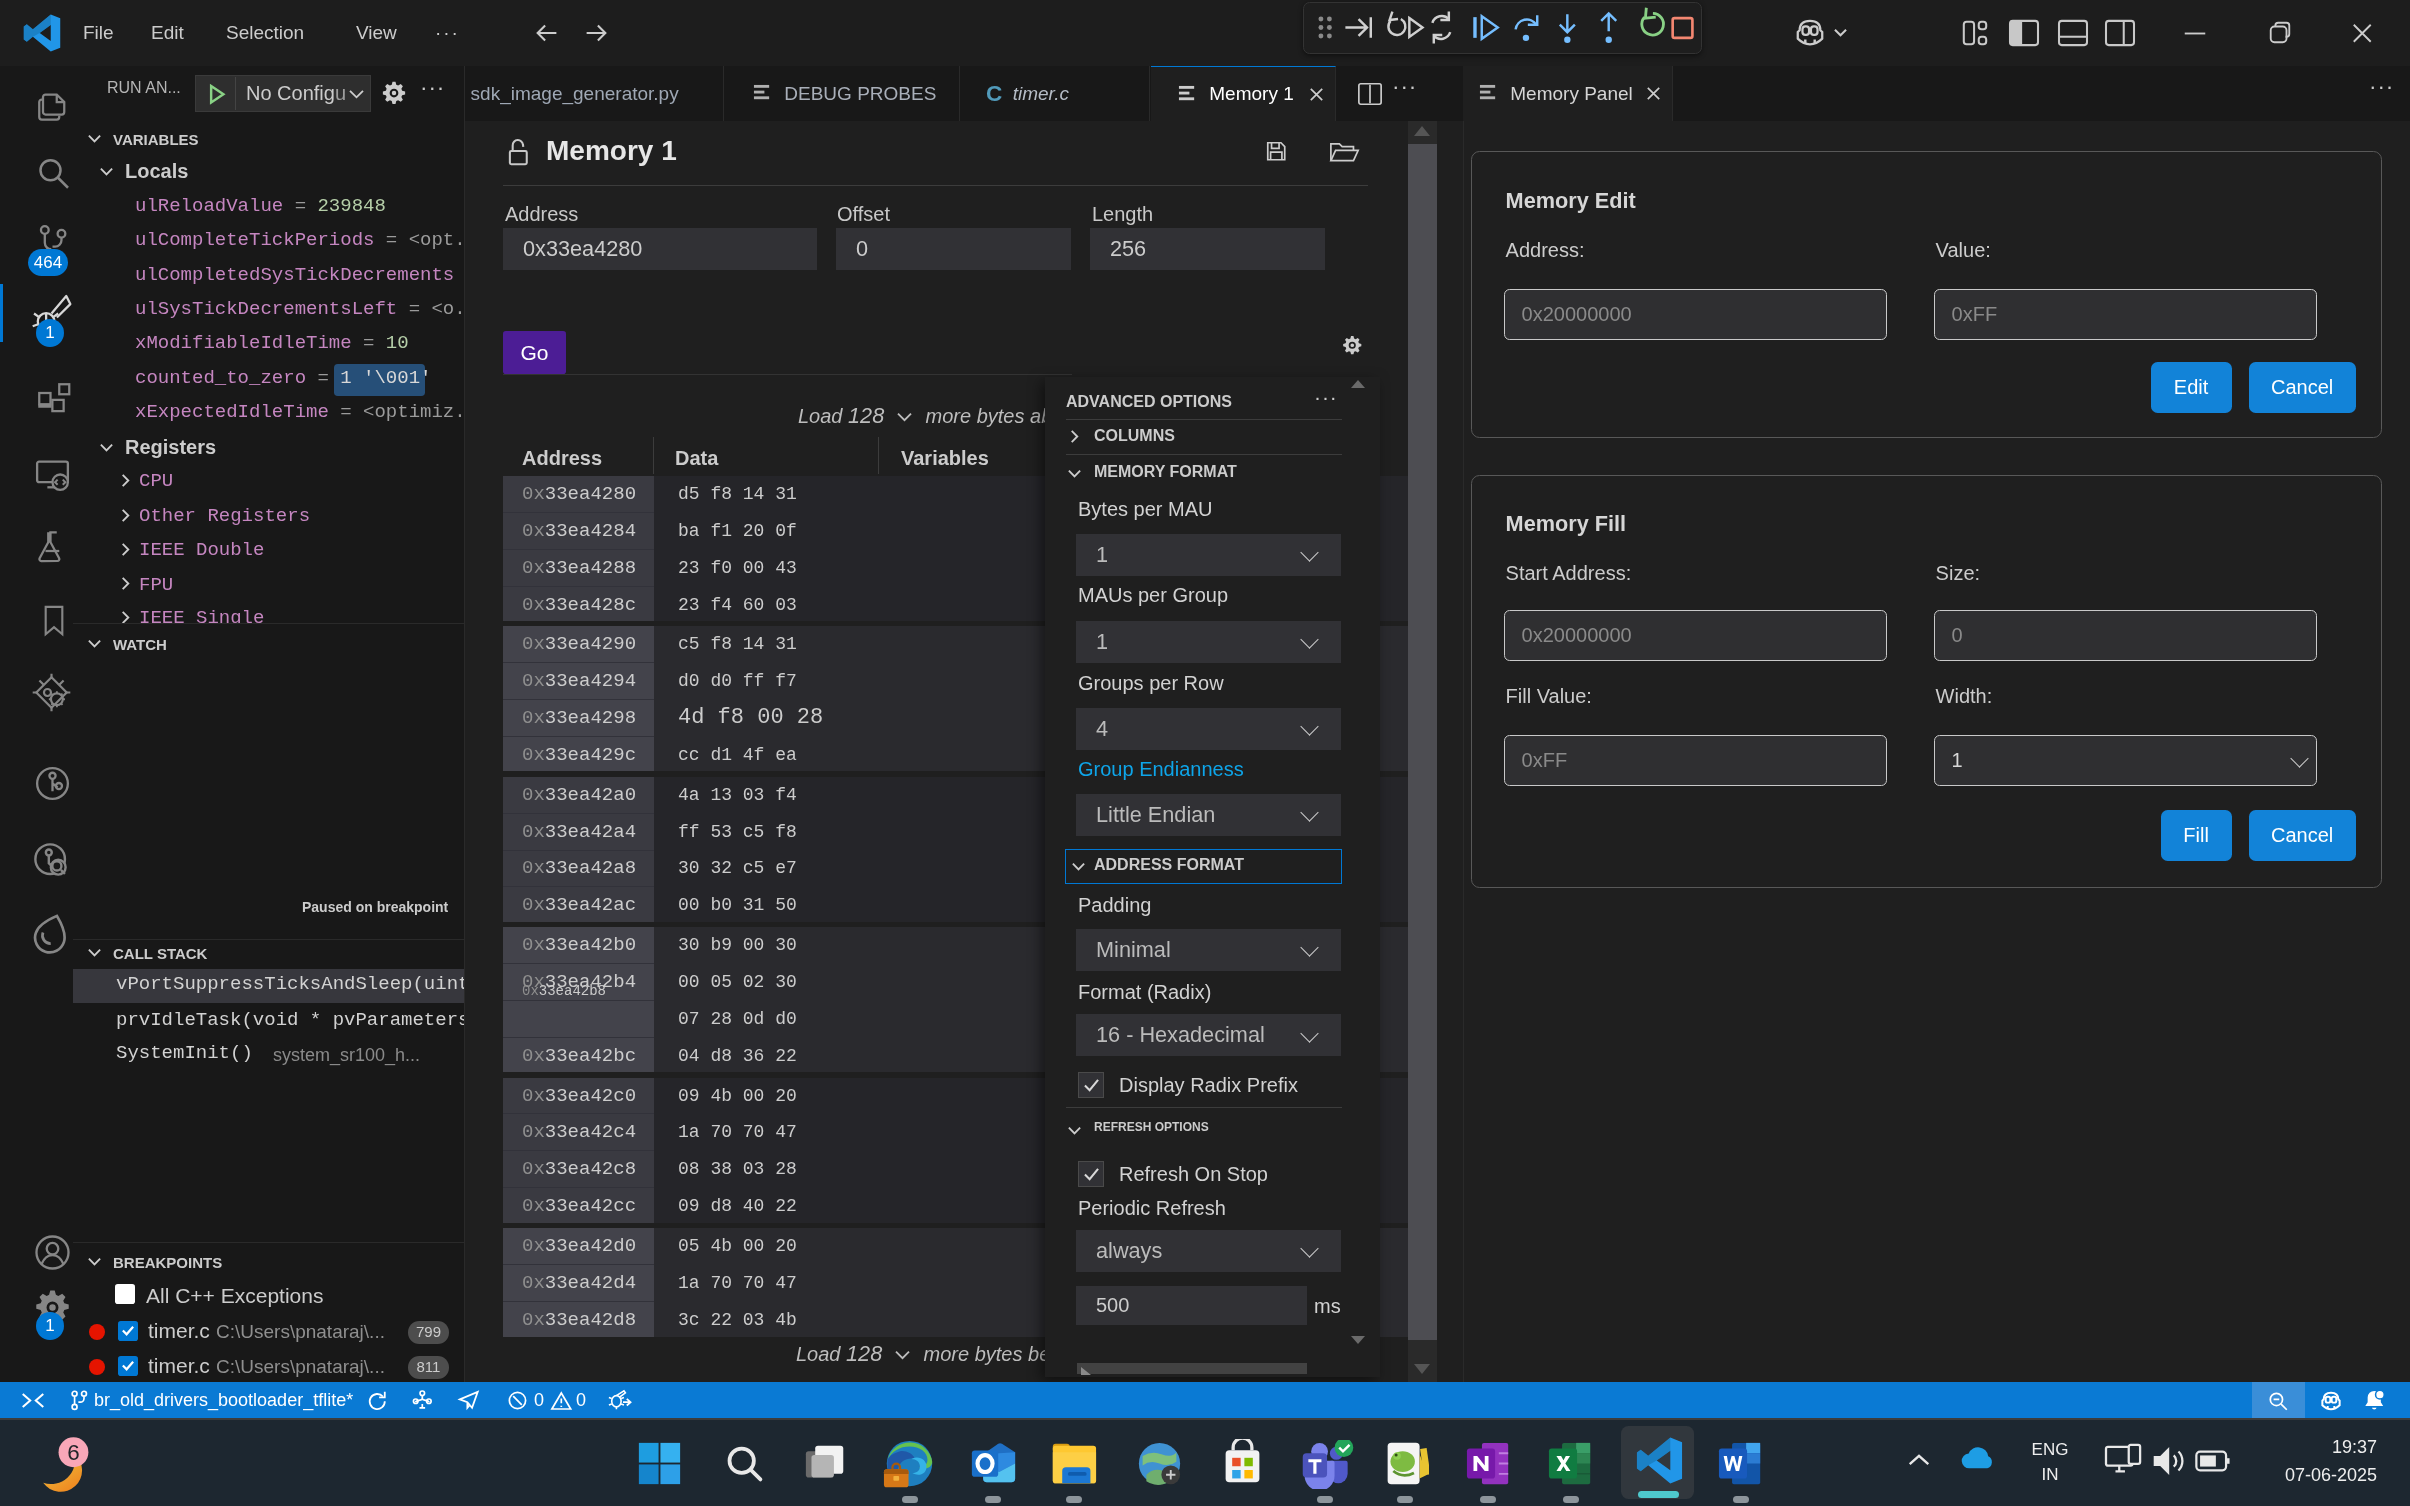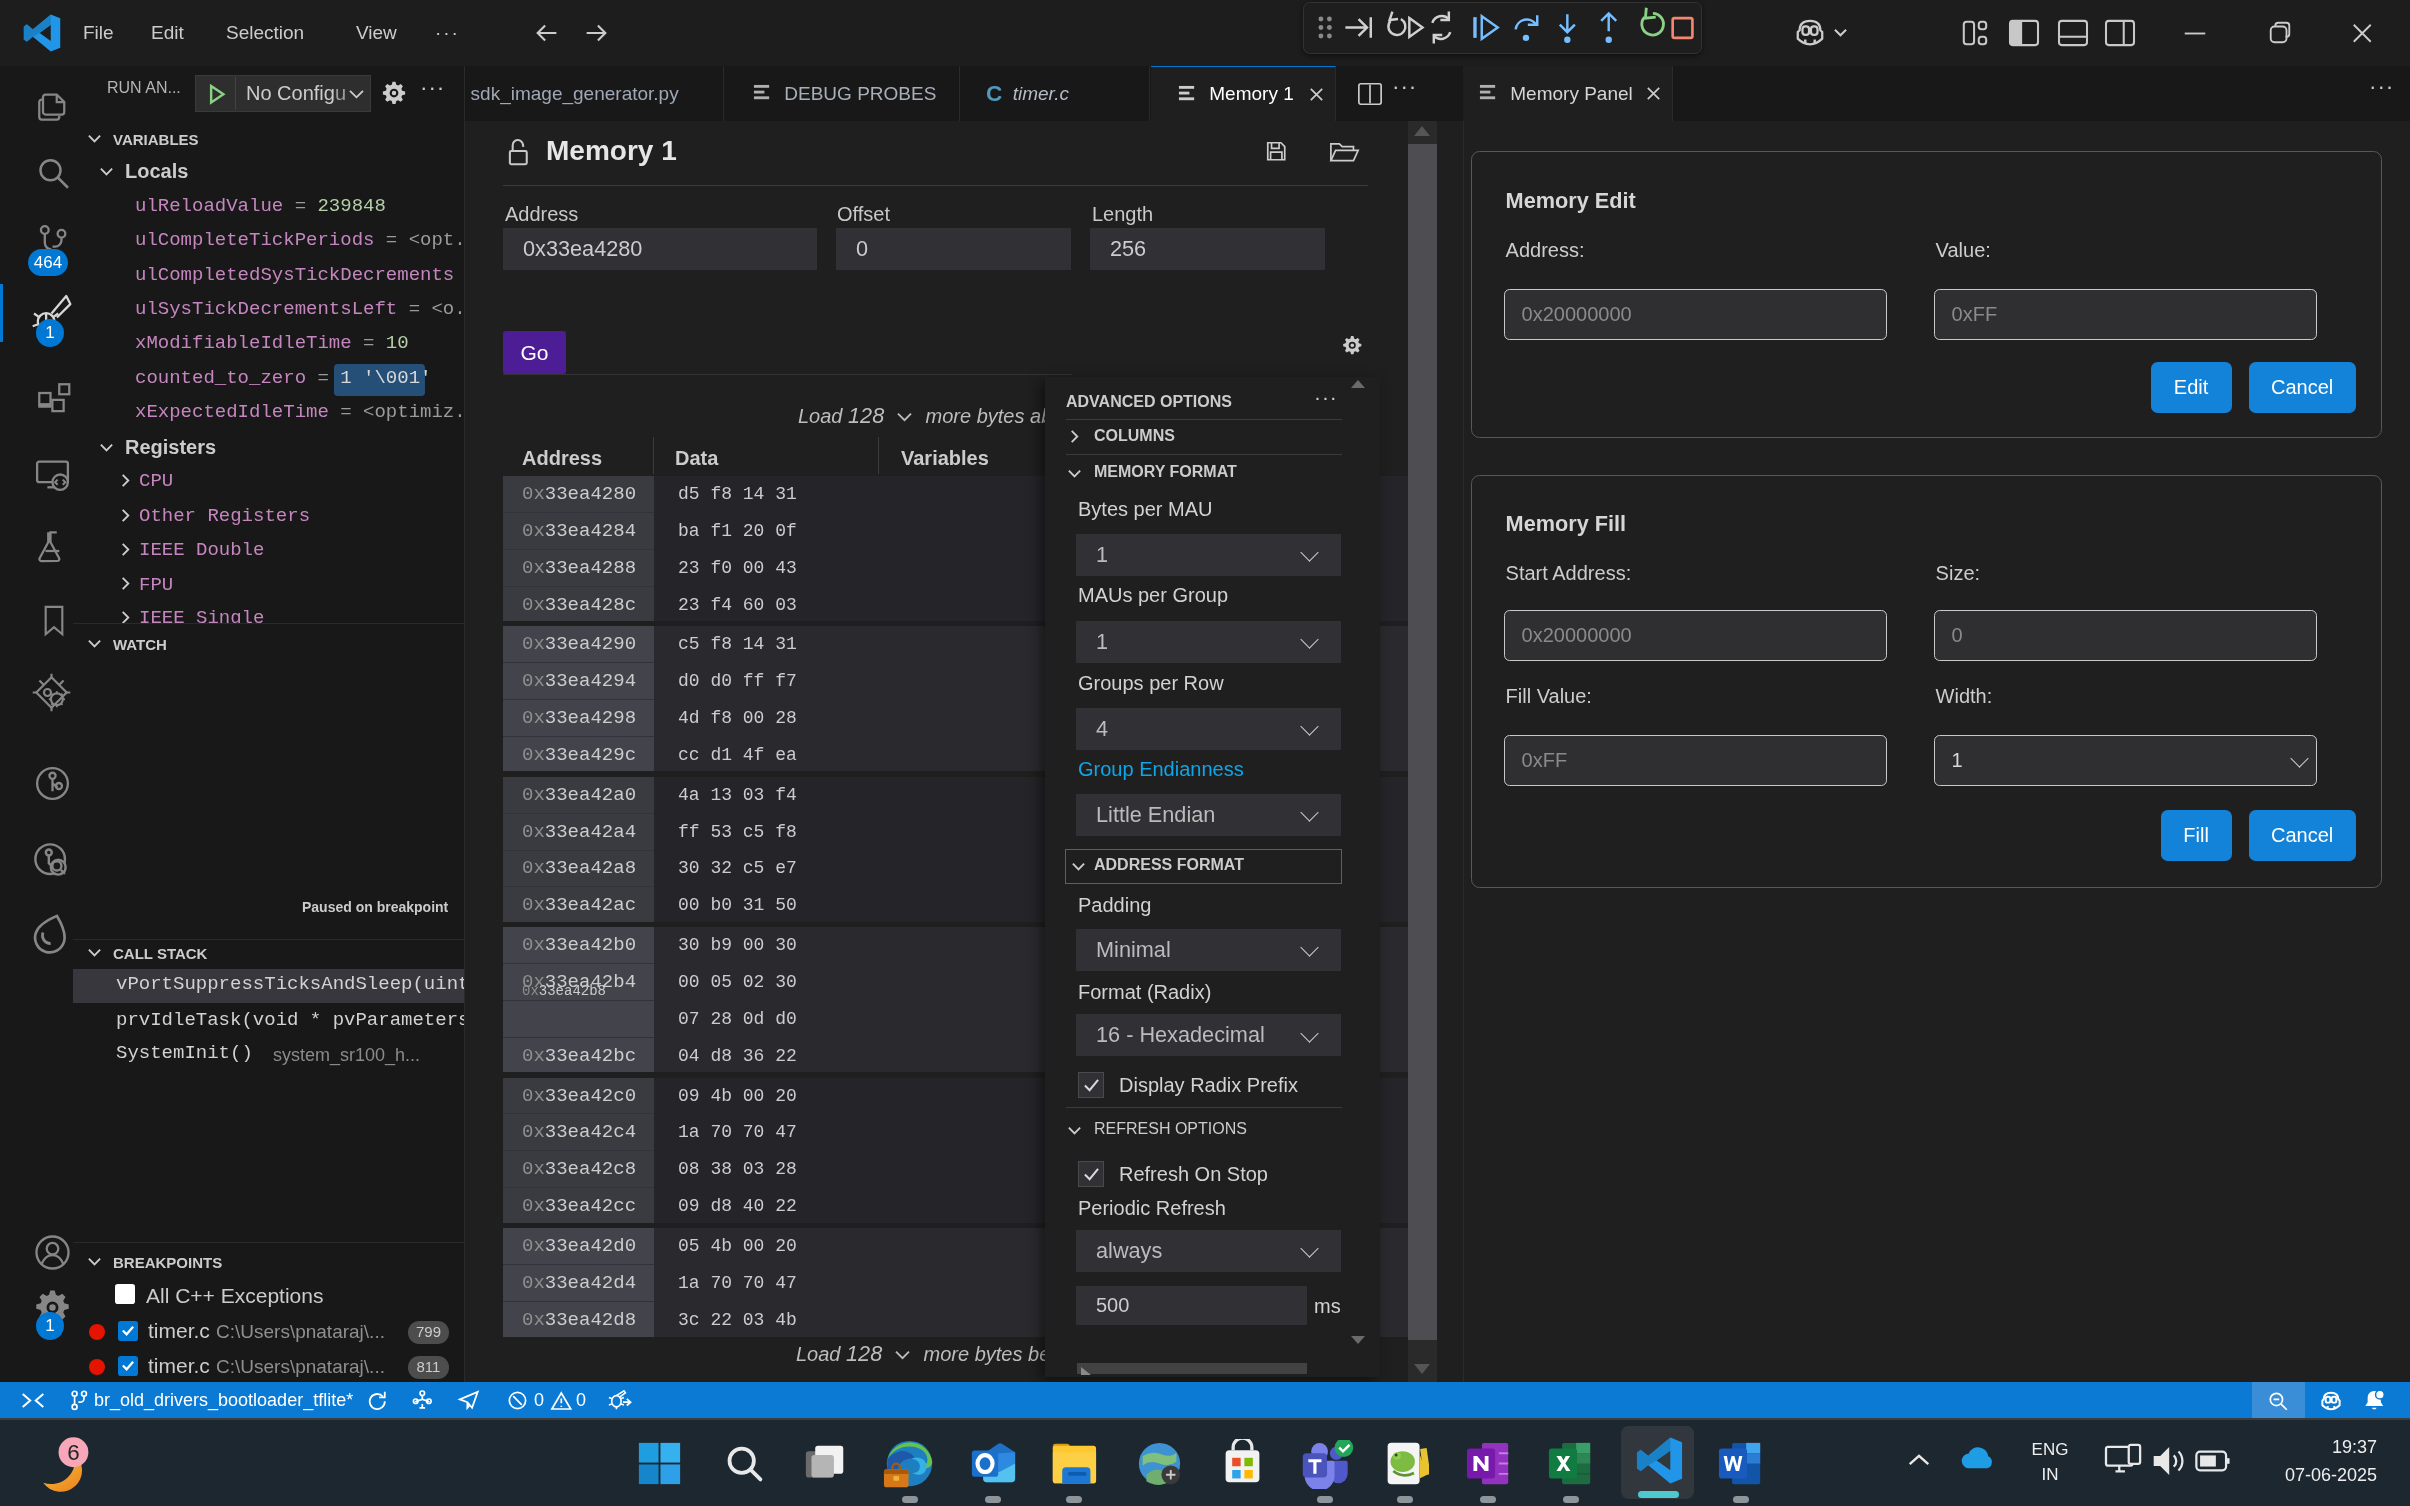--- a/index.html
+++ b/index.html
@@ -498,21 +498,21 @@
         <div class="abs amono" style="left:213px;top:150px;height:36px;line-height:36px;font-size:18px">23 f4 60 03</div>
         <div class="abs" style="left:38px;top:189px;width:905px;height:145px;background:#2a2a2e"></div>
         <div class="abs" style="left:38px;top:189px;width:151px;height:145px;background:#43434b"></div>
         <div class="abs amono" style="left:57px;top:189px;height:36px;line-height:36px;font-size:19px"><span style="color:#8f8f8f">0x</span><span>33ea4290</span></div>
         <div class="abs amono" style="left:213px;top:189px;height:36px;line-height:36px;font-size:18px">c5 f8 14 31</div>
         <div class="abs" style="left:38px;top:225px;width:151px;height:0.9px;background:#32323a"></div>
         <div class="abs amono" style="left:57px;top:226px;height:36px;line-height:36px;font-size:19px"><span style="color:#8f8f8f">0x</span><span>33ea4294</span></div>
         <div class="abs amono" style="left:213px;top:226px;height:36px;line-height:36px;font-size:18px">d0 d0 ff f7</div>
         <div class="abs" style="left:38px;top:262px;width:151px;height:0.9px;background:#32323a"></div>
         <div class="abs amono" style="left:57px;top:263px;height:36px;line-height:36px;font-size:19px"><span style="color:#8f8f8f">0x</span><span>33ea4298</span></div>
-        <div class="abs amono" style="left:213px;top:263px;height:36px;line-height:36px;font-size:18px">4d f8 00 28</div>
+        <div class="abs amono" style="left:213px;top:263px;height:36px;line-height:36px;font-size:22px">4d f8 00 28</div>
         <div class="abs" style="left:38px;top:299px;width:151px;height:0.9px;background:#32323a"></div>
         <div class="abs amono" style="left:57px;top:300px;height:36px;line-height:36px;font-size:19px"><span style="color:#8f8f8f">0x</span><span>33ea429c</span></div>
         <div class="abs amono" style="left:213px;top:300px;height:36px;line-height:36px;font-size:18px">cc d1 4f ea</div>
         <div class="abs" style="left:38px;top:340px;width:905px;height:145px;background:#252529"></div>
         <div class="abs" style="left:38px;top:340px;width:151px;height:145px;background:#3a3a41"></div>
         <div class="abs amono" style="left:57px;top:340px;height:36px;line-height:36px;font-size:19px"><span style="color:#8f8f8f">0x</span><span>33ea42a0</span></div>
         <div class="abs amono" style="left:213px;top:340px;height:36px;line-height:36px;font-size:18px">4a 13 03 f4</div>
         <div class="abs" style="left:38px;top:376px;width:151px;height:0.9px;background:#32323a"></div>
         <div class="abs amono" style="left:57px;top:377px;height:36px;line-height:36px;font-size:19px"><span style="color:#8f8f8f">0x</span><span>33ea42a4</span></div>
         <div class="abs amono" style="left:213px;top:377px;height:36px;line-height:36px;font-size:18px">ff 53 c5 f8</div>
@@ -607,21 +607,21 @@
         <div class="chev" style="left:258px;top:650px"></div>
         <div class="abs" style="left:33px;top:695px;width:26px;height:26px;background:#313135;border:0.9px solid #4a4a4a"></div>
         <svg class="abs" style="left:37px;top:701px" width="19" height="15" viewBox="0 0 20 16" fill="none" stroke="#d8d8d8" stroke-width="2.2">
           <path d="M3 8 l5 5 l9 -11"></path>
         </svg>
         <div class="abs" style="left:74px;top:697px;font-size:20px;color:#d2d2d2">Display Radix Prefix</div>
         <div class="abs" style="left:21px;top:730px;width:276px;height:0.9px;background:#3c3c3c"></div>
         <svg class="abs" style="left:21px;top:746px" width="17" height="15" viewBox="0 0 18 16" fill="none" stroke="#cccccc" stroke-width="2">
           <path d="M3 5 l6 6 l6 -6"></path>
         </svg>
-        <div class="abs" style="left:49px;top:743px;font-size:16px;font-weight:normal;color:#cccccc">REFRESH OPTIONS</div>
+        <div class="abs" style="left:49px;top:743px;font-size:12px;font-weight:bold;color:#cccccc">REFRESH OPTIONS</div>
         <div class="abs" style="left:33px;top:784px;width:26px;height:26px;background:#313135;border:0.9px solid #4a4a4a"></div>
         <svg class="abs" style="left:37px;top:790px" width="19" height="15" viewBox="0 0 20 16" fill="none" stroke="#d8d8d8" stroke-width="2.2">
           <path d="M3 8 l5 5 l9 -11"></path>
         </svg>
         <div class="abs" style="left:74px;top:786px;font-size:20px;color:#d2d2d2">Refresh On Stop</div>
         <div class="abs" style="left:33px;top:820px;font-size:20px;color:#d2d2d2">Periodic Refresh</div>
         <div class="mselect" style="left:31px;top:853px;width:265px;height:42px;color:#bbbbbb">always</div>
         <div class="chev" style="left:258px;top:865px"></div>
         <div class="minput" style="left:31px;top:909px;width:231px;height:39px;font-size:20px">500</div>
         <div class="abs" style="left:269px;top:918px;font-size:20px;color:#d2d2d2">ms</div>

